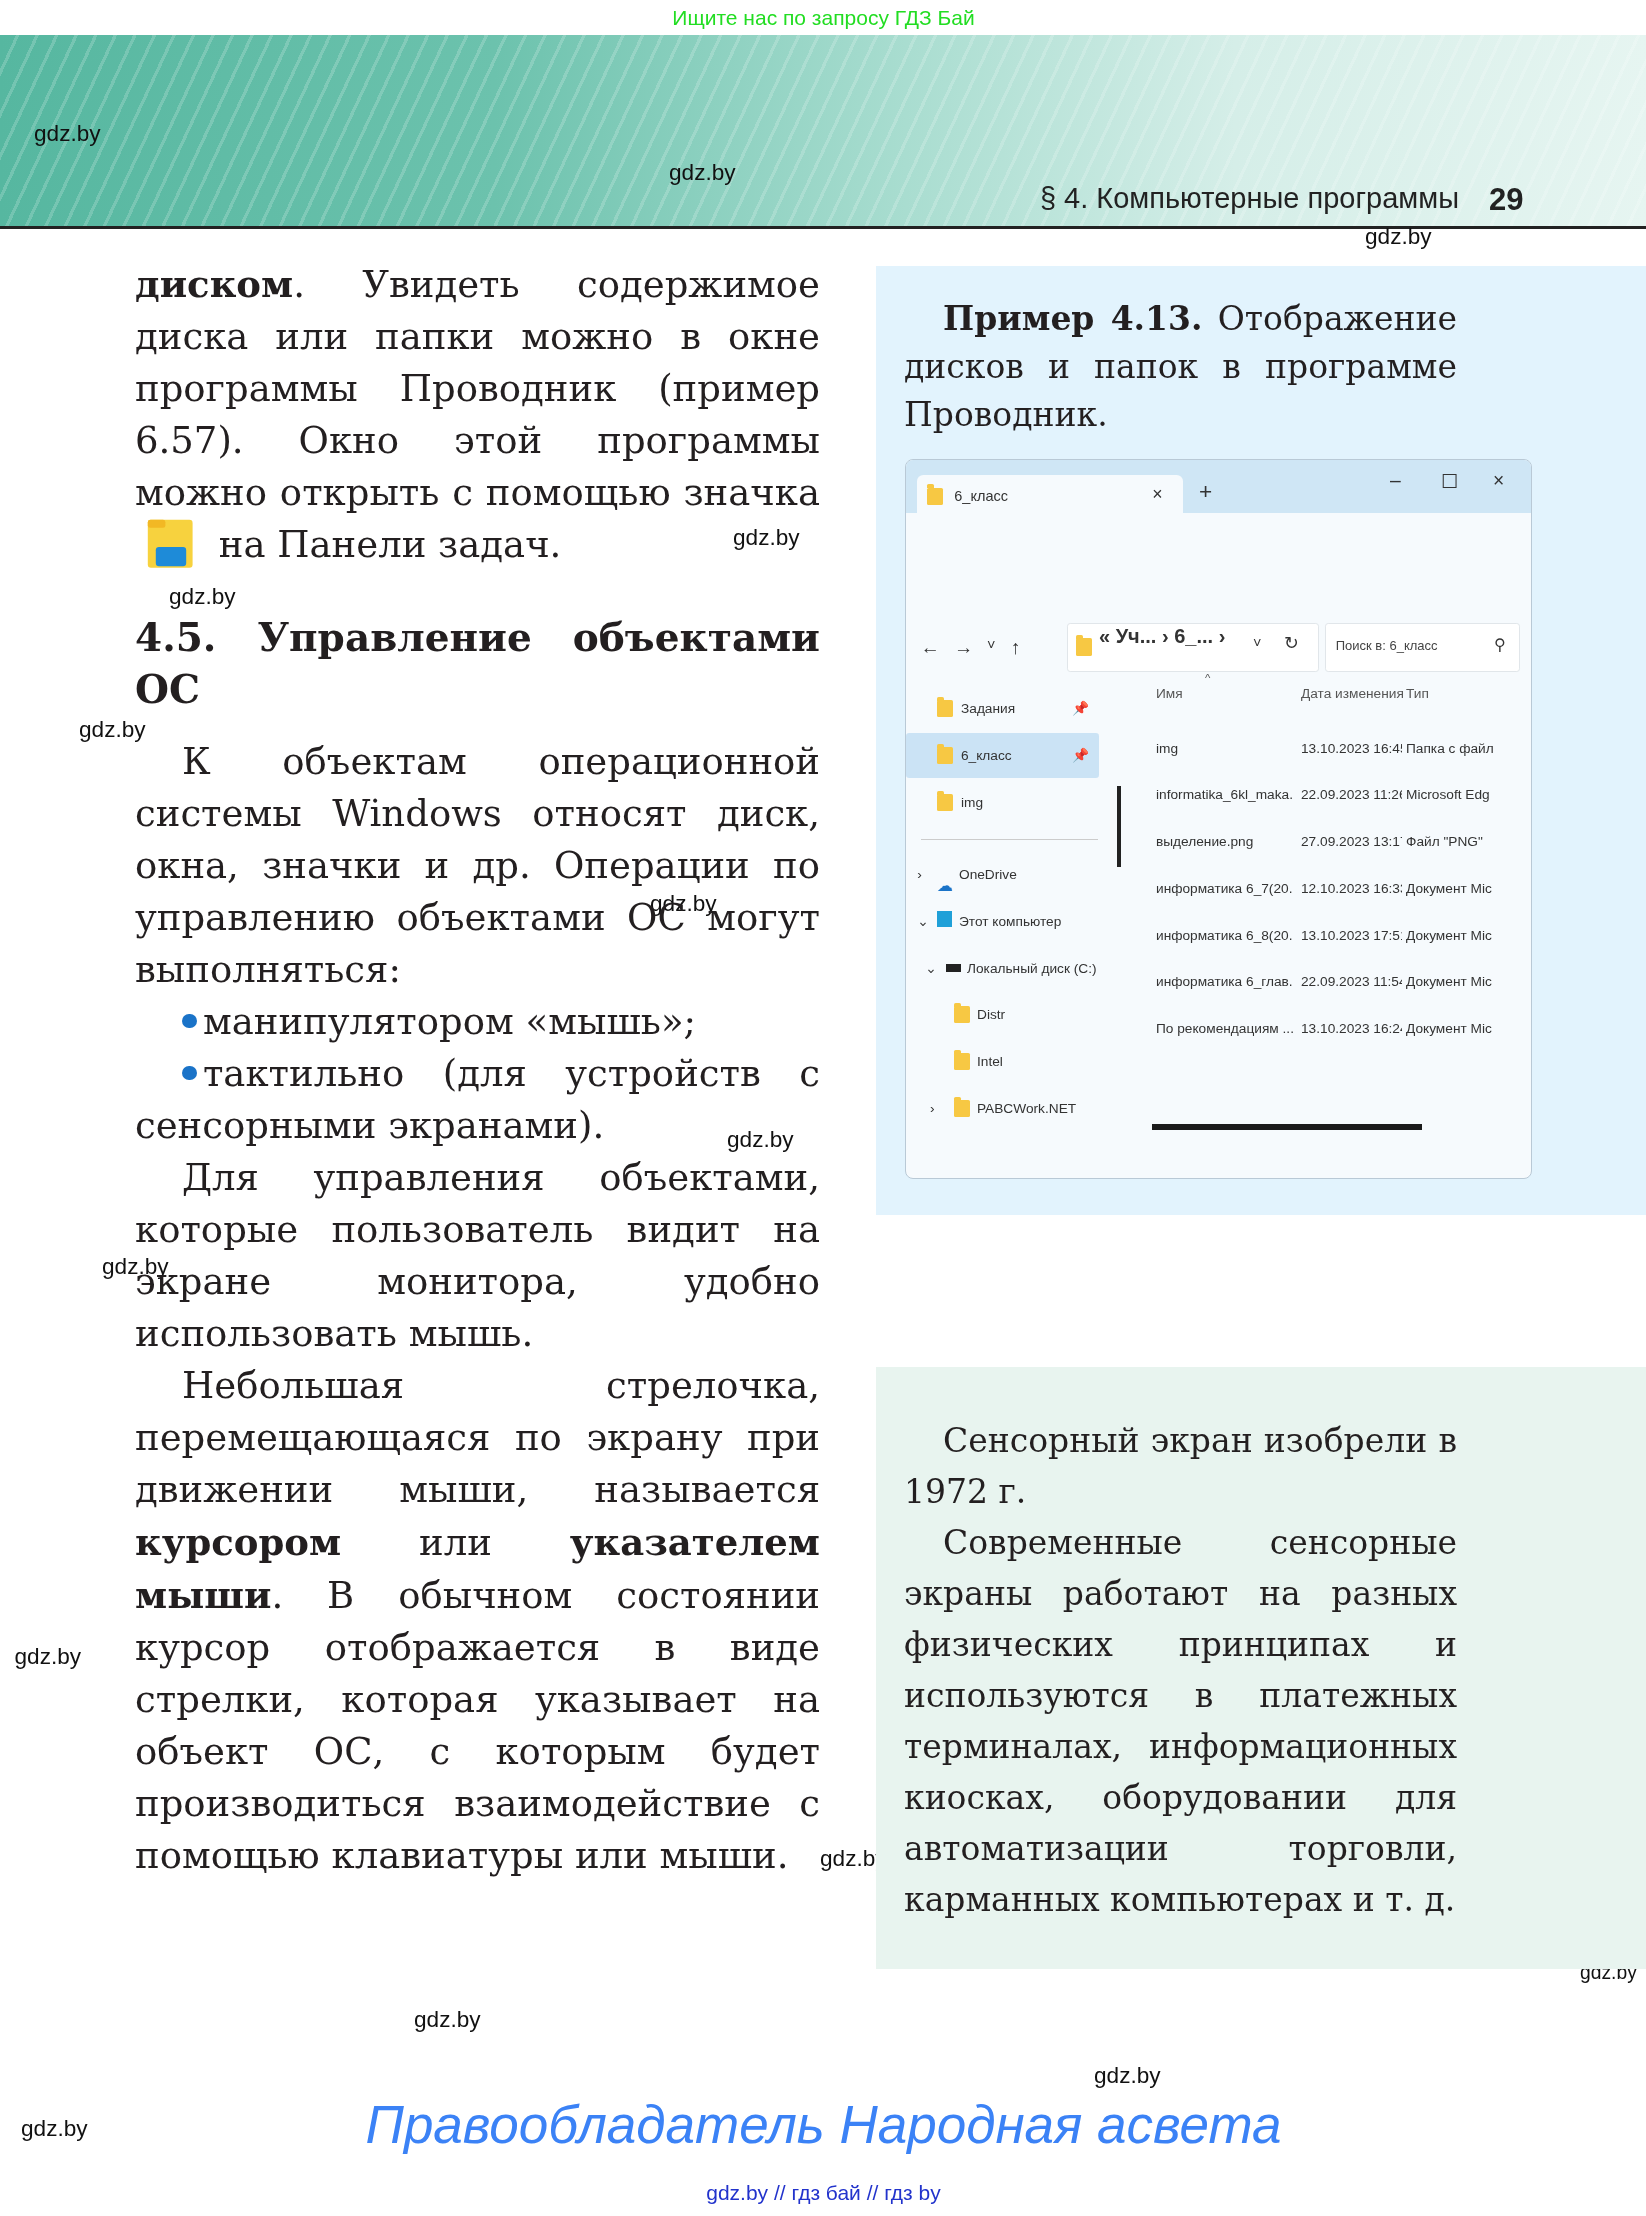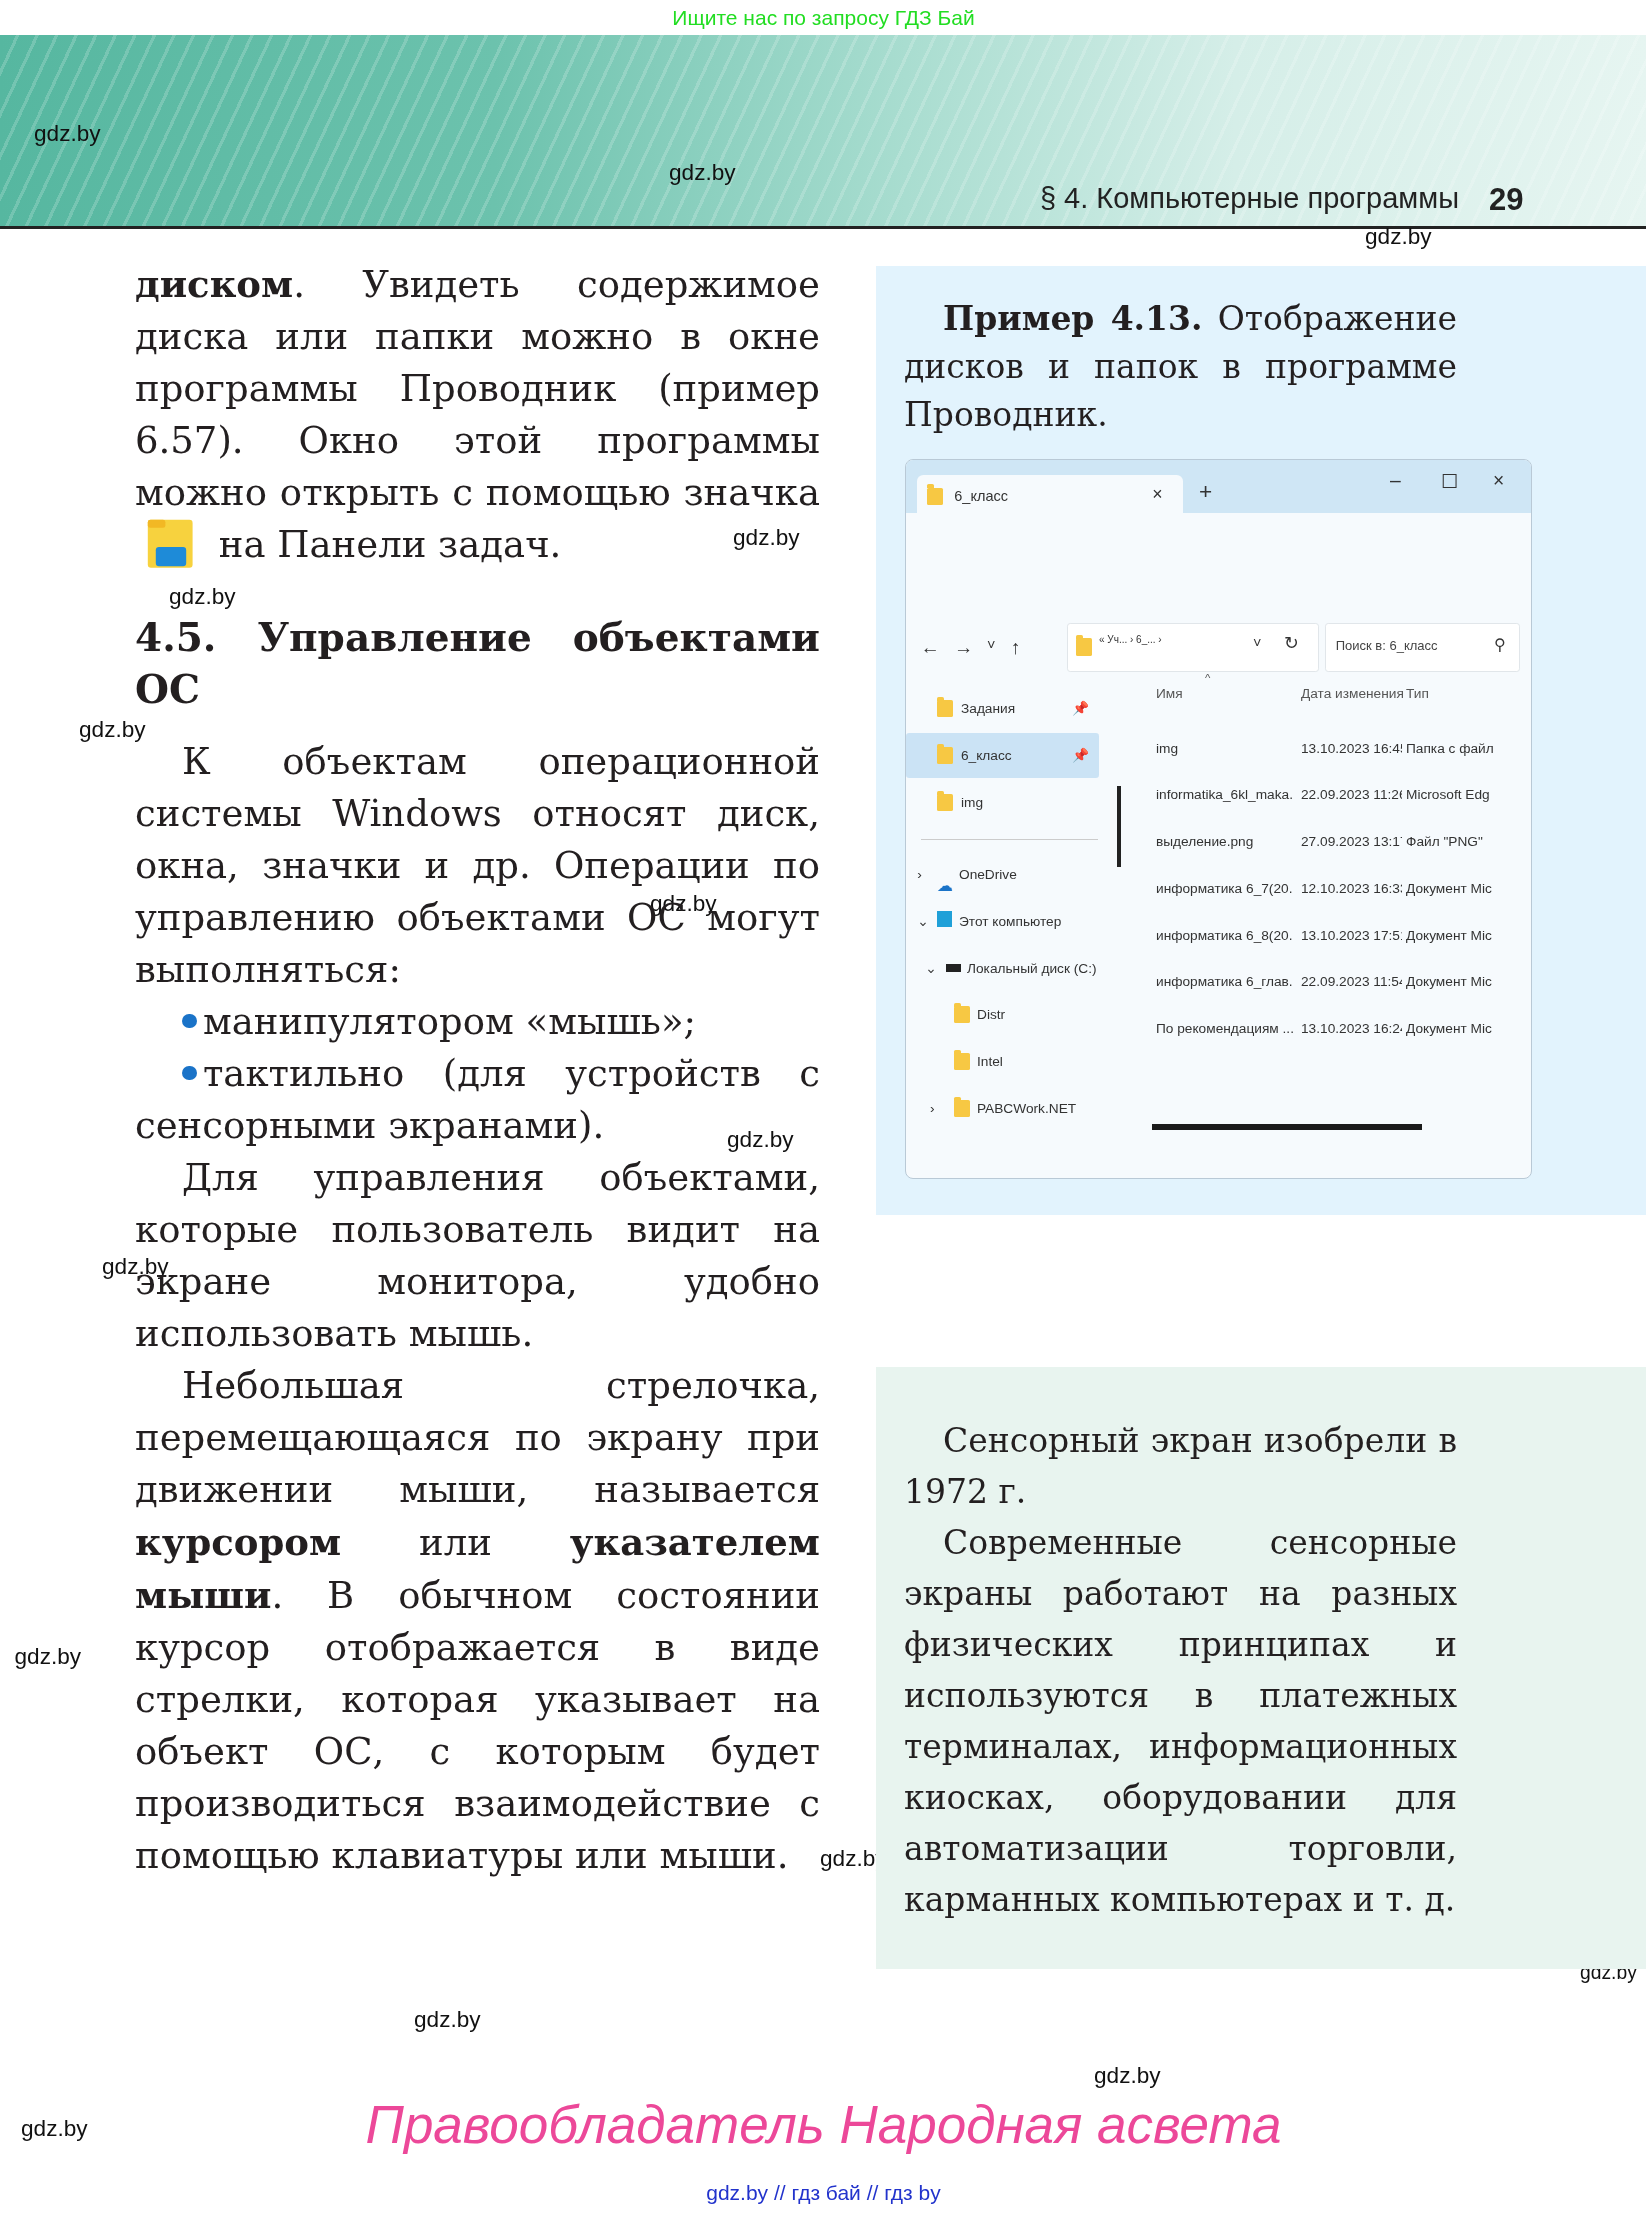--- a/index.html
+++ b/index.html
@@ -51,21 +51,21 @@
   .navitem .ic{position:absolute;top:13.7px;}
   .navitem .t{position:absolute;top:0;}
   .navscroll{position:absolute;left:211px;top:330px;width:4px;height:81px;background:#222;}
   .filelist{position:absolute;left:218px;top:218px;width:407px;height:484px;}
   .colhead{position:absolute;top:8px;font-size:13.7px;color:#555;}
   .row{position:absolute;left:0;width:407px;height:47px;font-size:13.7px;line-height:47px;}
   .row span{position:absolute;white-space:nowrap;overflow:hidden;}
   .fileic{display:inline-block;width:13px;height:17.7px;border:0.8px solid #555;background:#fff;vertical-align:middle;position:relative;top:-1.6px;}
   .hscroll{position:absolute;left:246px;top:664px;width:270px;height:6.4px;background:#1b1b1b;}
   .statusbar{position:absolute;left:0;top:687px;width:100%;height:31px;font-size:13px;}
-  .pravo{left:0;top:2094px;width:1647px;text-align:center;font-family:"Liberation Sans",sans-serif;font-style:italic;font-size:53px;color:#ec4899;}
+  .pravo{left:0;top:2094px;width:1647px;text-align:center;font-family:"Liberation Sans",sans-serif;font-style:italic;font-size:53px;color:#3b82f6;}
   .footer-links{left:0;top:2181px;width:1647px;text-align:center;font-family:"Liberation Sans",sans-serif;font-size:21px;color:#2233cc;}
 </style>
 </head>
 <body>
 
 <div class="abs top-banner">Ищите нас по запросу ГДЗ Бай</div>
 <div class="abs header"></div>
 <div class="abs header-rule"></div>
 <div class="abs header-title">§ 4. Компьютерные программы</div>
 <div class="abs page-num">29</div>
@@ -127,21 +127,21 @@
     <span class="winbtn" style="left:535px;">☐</span>
     <span class="winbtn" style="left:587px;">×</span>
   </div>
   <div class="navbar">
     <span class="navbtn" style="left:14.5px;">←</span>
     <span class="navbtn" style="left:48px;">→</span>
     <span class="navbtn" style="left:81px;font-size:14.5px;">˅</span>
     <span class="navbtn" style="left:105px;">↑</span>
     <div class="addr">
       <span class="folder" style="position:absolute;left:8px;top:14.5px;"></span>
-      <span style="position:absolute;left:31px;top:10px;font-size:10px;">« Уч... › 6_... ›</span>
+      <span style="position:absolute;left:31px;top:1px;font-size:20px;font-weight:bold;">« Уч... › 6_... ›</span>
       <span style="position:absolute;left:185px;top:11.3px;font-size:14.5px;">˅</span>
       <span style="position:absolute;left:216px;top:9.7px;font-size:17.7px;">↻</span>
     </div>
     <div class="search">
       <span style="position:absolute;left:9.7px;top:14.5px;font-size:13px;color:#444;">Поиск в: 6_класс</span>
       <span style="position:absolute;left:168px;top:11.3px;font-size:16px;">⚲</span>
     </div>
   </div>
   <div class="navpane">
     <div class="navitem" style="top:8px;">

